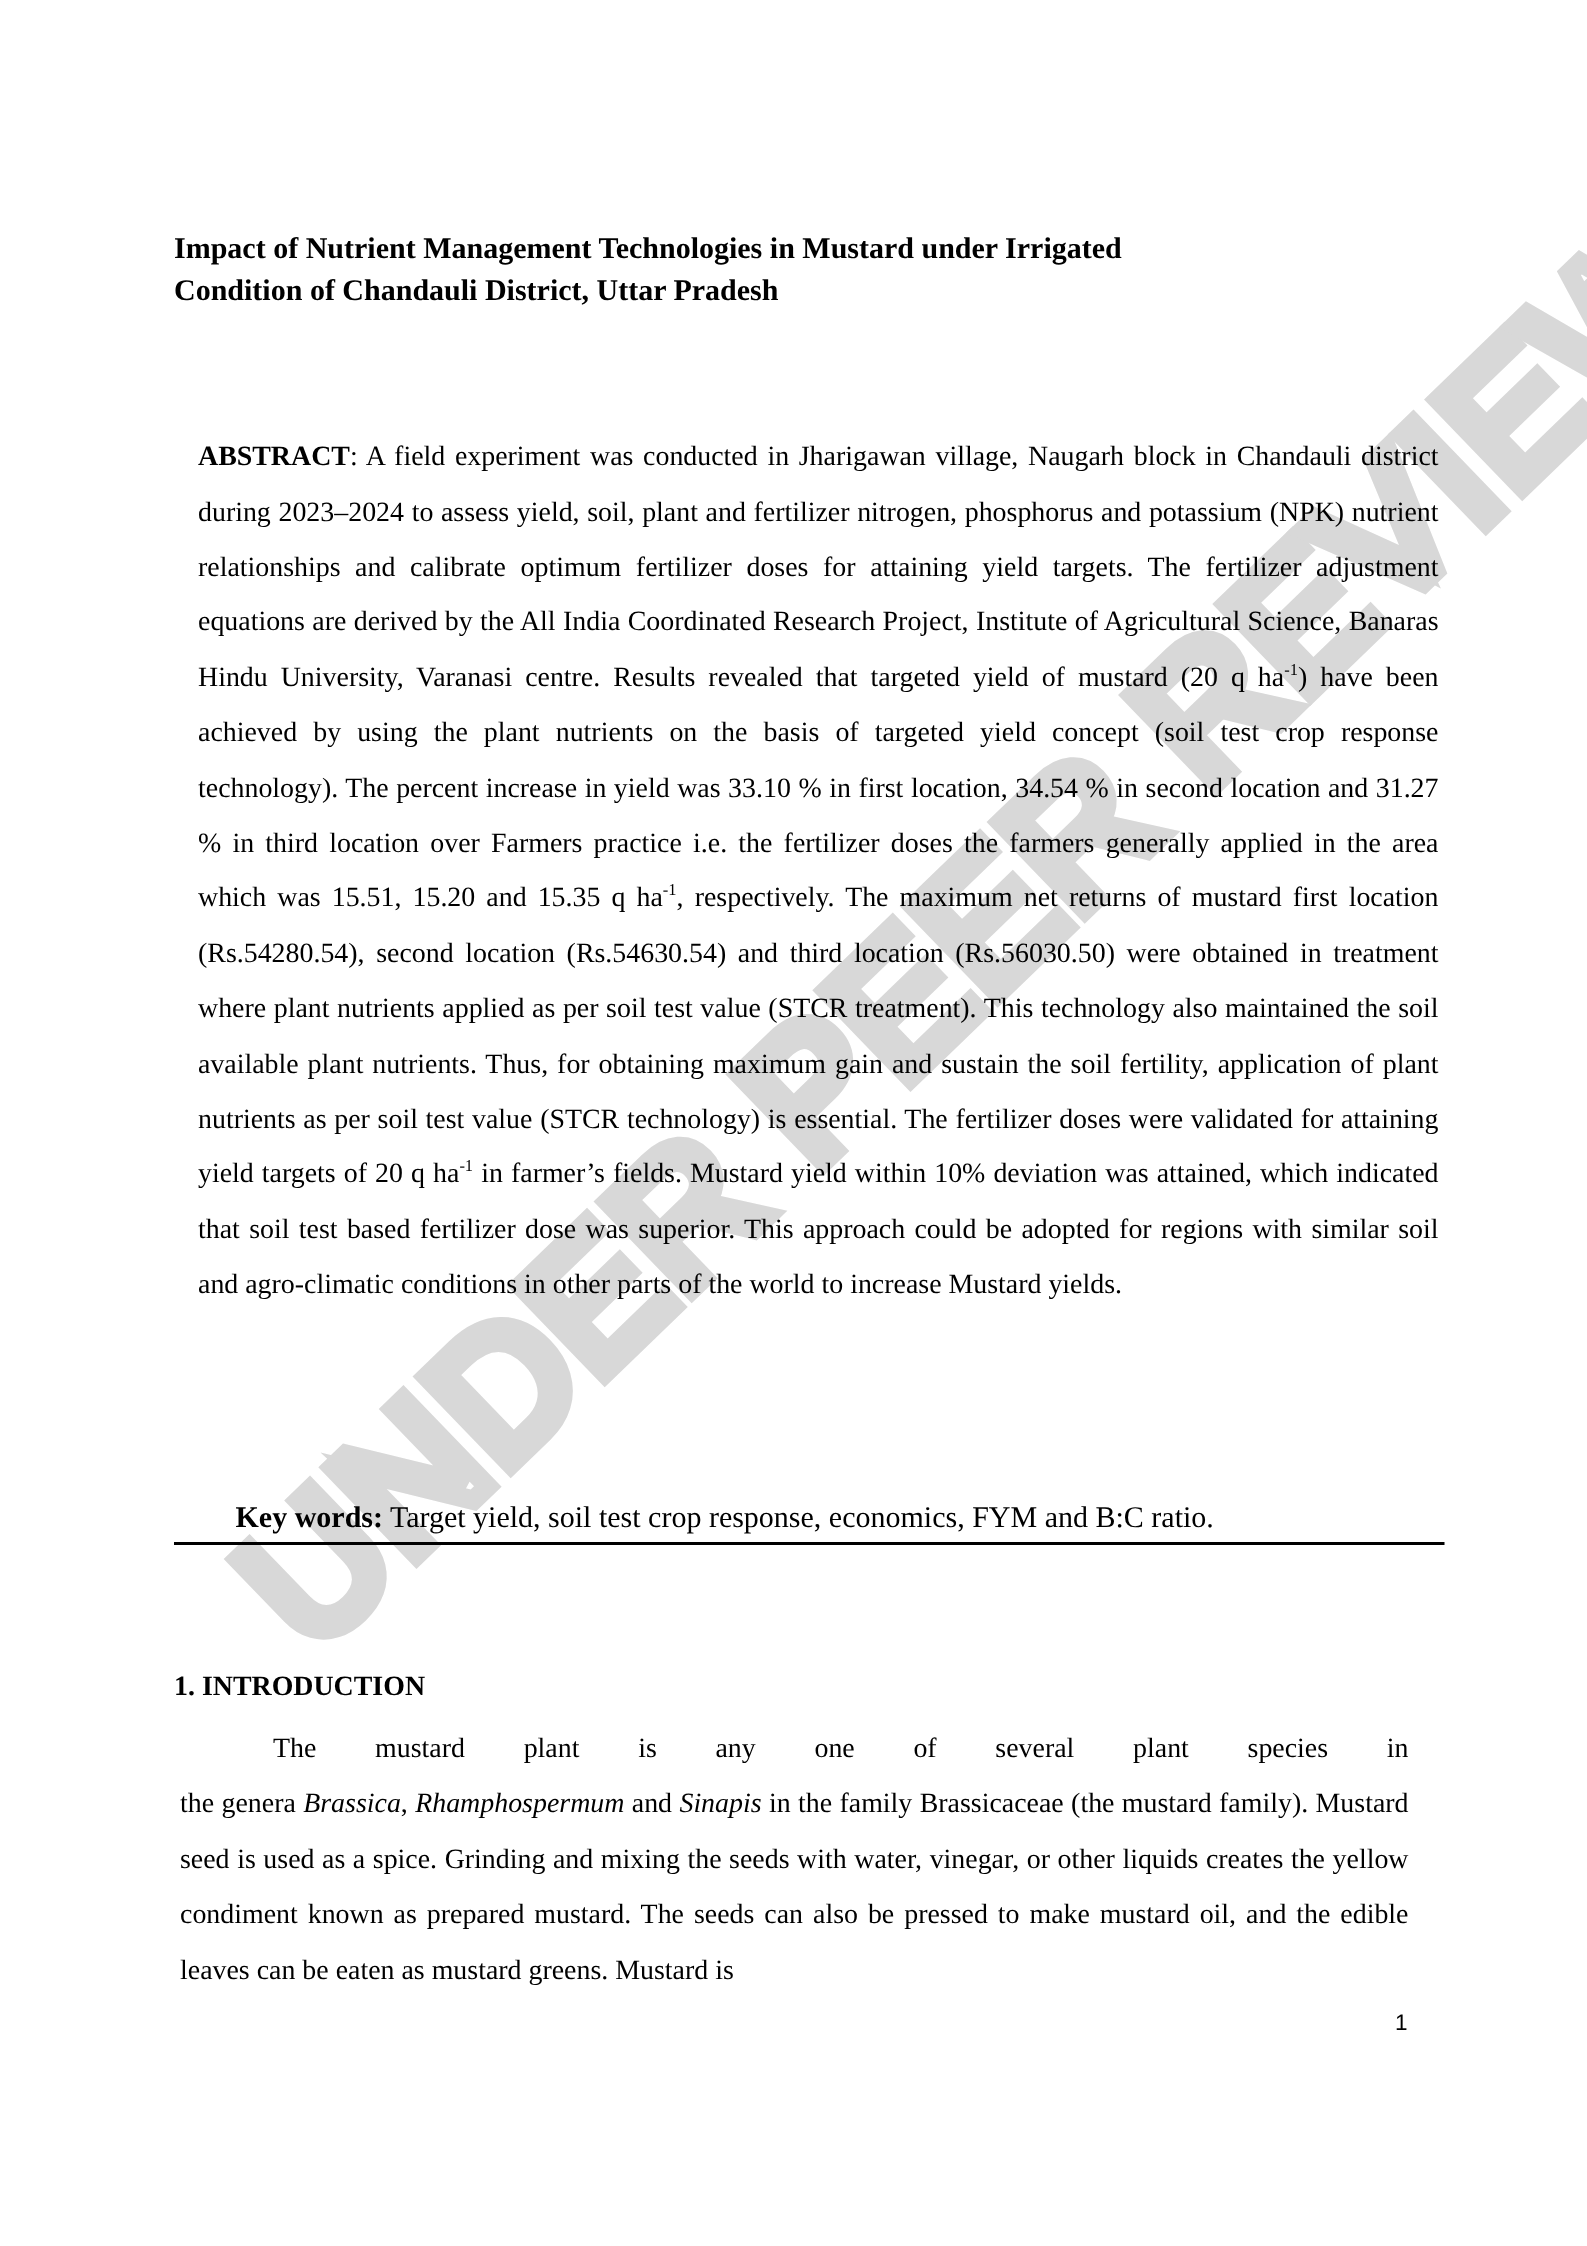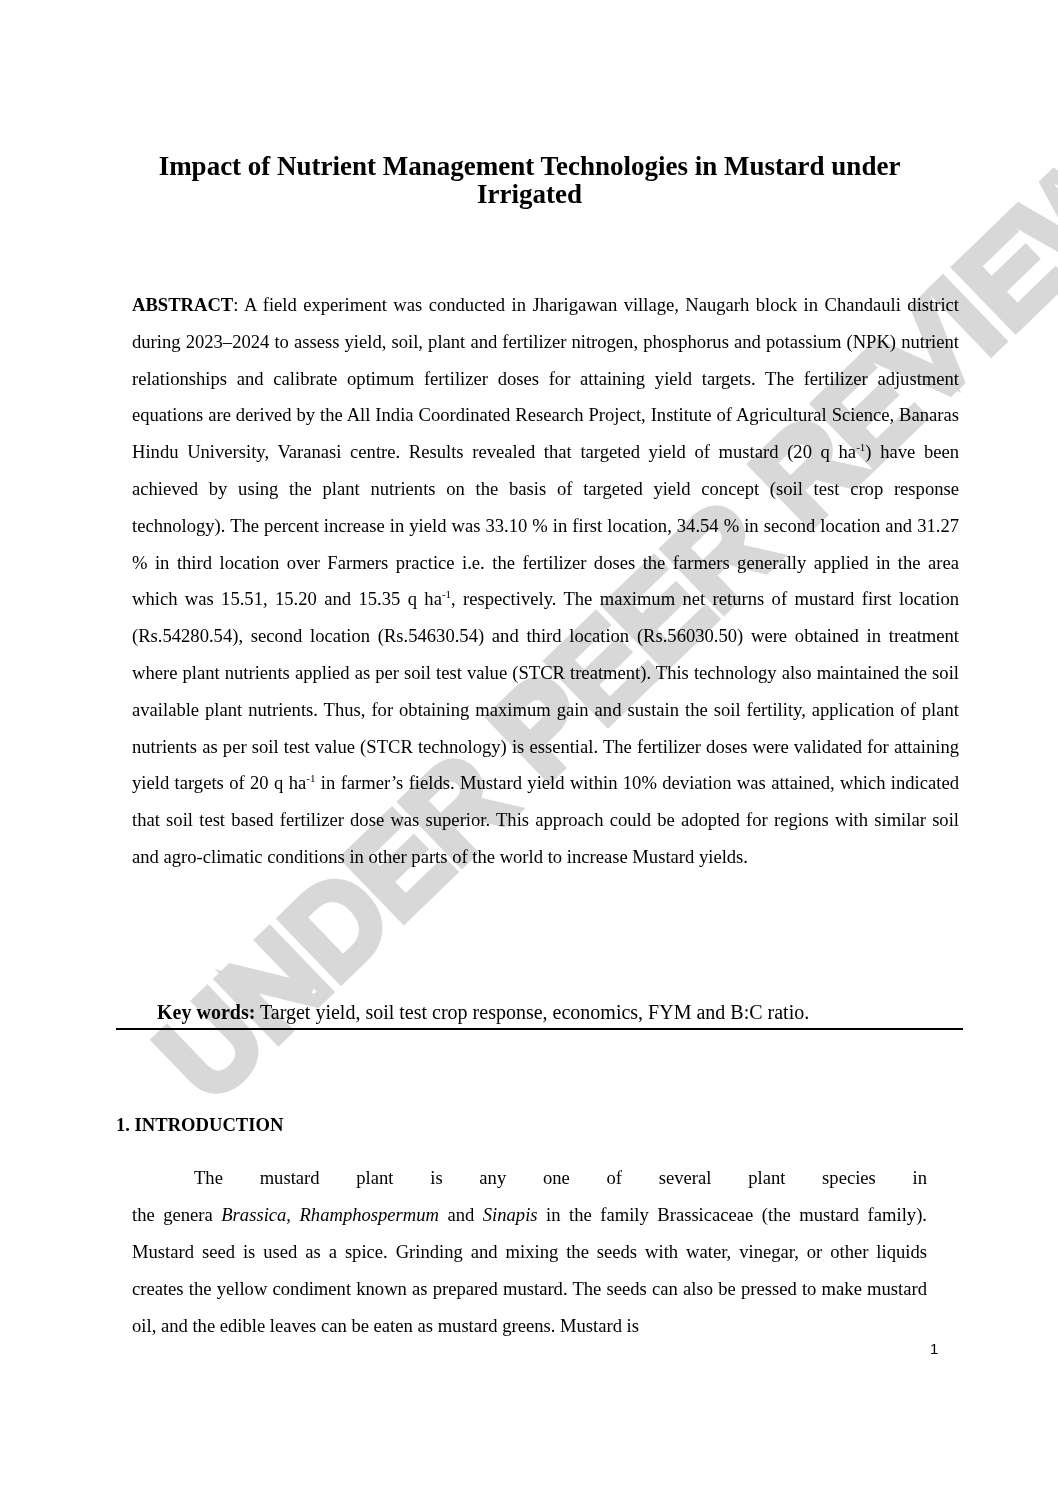--- a/index.html
+++ b/index.html
@@ -17,22 +17,22 @@
       -webkit-text-stroke: 13px #d6d6d6;
       transform: rotate(-44deg);
       transform-origin: center center;
       white-space: nowrap;
       pointer-events: none;
       z-index: 0;
       opacity: 0.95;
     }
     .content { position: absolute; left: 116px; top: 0; width: 827px; z-index: 1; }
     .title {
-      position: absolute; top: 152px; left: 0; width: 827px; text-align: center;
-      font-weight: bold; font-size: 27px; line-height: 28px;
+      position: absolute; top: 152px; left: 0; width: 827px; text-align: left;
+      font-weight: bold; font-size: 20px; line-height: 28px;
     }
     .abstract {
       position: absolute; top: 287px; left: 16px; width: 827px;
       font-size: 18.6px; line-height: 36.8px; text-align: justify;
     }
     .abstract p { margin: 0; }
     sup { font-size: 11px; line-height: 0; vertical-align: super; }
     .keywords {
       position: absolute; top: 998px; left: 0; width: 827px;
       font-size: 20px; line-height: 28px; margin-left: 41px;
@@ -41,36 +41,37 @@
       position: absolute; top: 1028px; left: 0; width: 847px; height: 2px; background: #000;
     }
     .intro-heading {
       position: absolute; top: 1111px; left: 0;
       font-weight: bold; font-size: 18.6px; line-height: 28px; text-align: center;
     }
     .intro-body {
       position: absolute; top: 1143px; left: 0; width: 827px;
       font-size: 18.6px; line-height: 37px; text-align: justify;
     }
-    .intro-body p { margin: 16px; text-indent: 62px; }
+    .intro-body p { margin: 4px; text-indent: 62px; }
     .intro-body .wide { word-spacing: 30px; }
     .page-number {
       position: absolute; top: 1340px; left: 930px;
       font-family: "Liberation Sans", sans-serif; font-size: 15px; color: #000;
     }
   </style>
 </head>
 <body>
 
 <div class="page">
   <div class="watermark">UNDER PEER REVIEW</div>
 
   <div class="content">
     <div class="title">
       <div>Impact of Nutrient Management Technologies in Mustard under Irrigated</div>
+      <div>Condition of Chandauli District, Uttar Pradesh</div>
     </div>
 
     <div class="abstract">
       <p><b>ABSTRACT</b><span>: </span><span>A field experiment was conducted in Jharigawan village, Naugarh block in Chandauli district during 2023–2024 to assess yield, soil, plant and fertilizer nitrogen, phosphorus and potassium (NPK) nutrient relationships and calibrate optimum fertilizer doses for attaining yield targets. The fertilizer adjustment equations are derived by the All India Coordinated Research Project, Institute of Agricultural Science, Banaras Hindu University, Varanasi centre. Results revealed that targeted yield of mustard (20 q ha</span><sup>-1</sup><span>) have been achieved by using the plant nutrients on the basis of targeted yield concept (soil test crop response technology). The percent increase in yield was 33.10 % in first location, 34.54 % in second location and 31.27 % in third location over Farmers practice i.e. the fertilizer doses the farmers generally applied in the area which was 15.51, 15.20 and 15.35 q ha</span><sup>-1</sup><span>, respectively. The maximum net returns of mustard first location (Rs.54280.54), second location (Rs.54630.54) and third location (Rs.56030.50) were obtained in treatment where plant nutrients applied as per soil test value (STCR treatment). This technology also maintained the soil available plant nutrients. Thus, for obtaining maximum gain and sustain the soil fertility, application of plant nutrients as per soil test value (STCR technology) is essential. The fertilizer doses were validated for attaining yield targets of 20 q ha</span><sup>-1</sup><span> in farmer’s fields. Mustard yield within 10% deviation was attained, which indicated that soil test based fertilizer dose was superior. This approach could be adopted for regions with similar soil and agro-climatic conditions in other parts of the world to increase Mustard yields.</span></p>
     </div>
 
     <div class="keywords">
       <b>Key words:</b><span> Target yield, soil test crop response, economics, FYM and B:C ratio.</span>
     </div>
     <div class="rule"></div>

